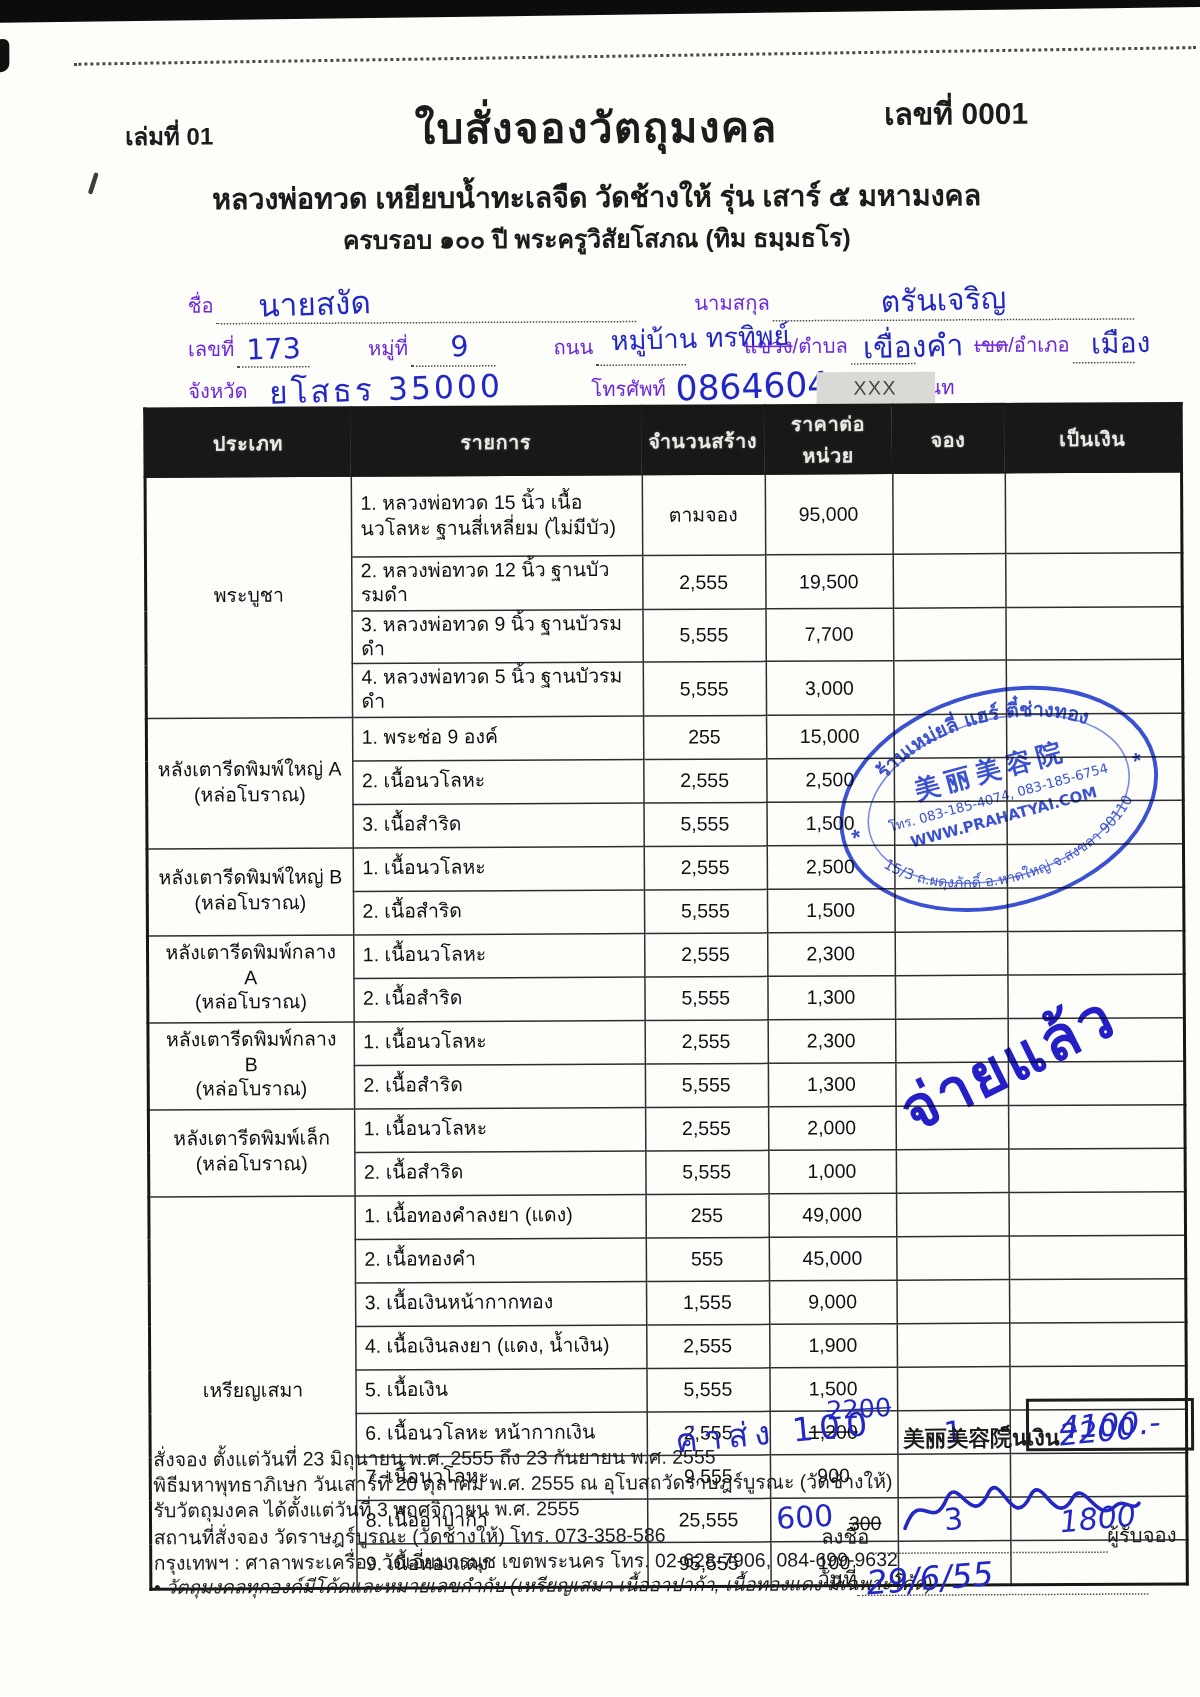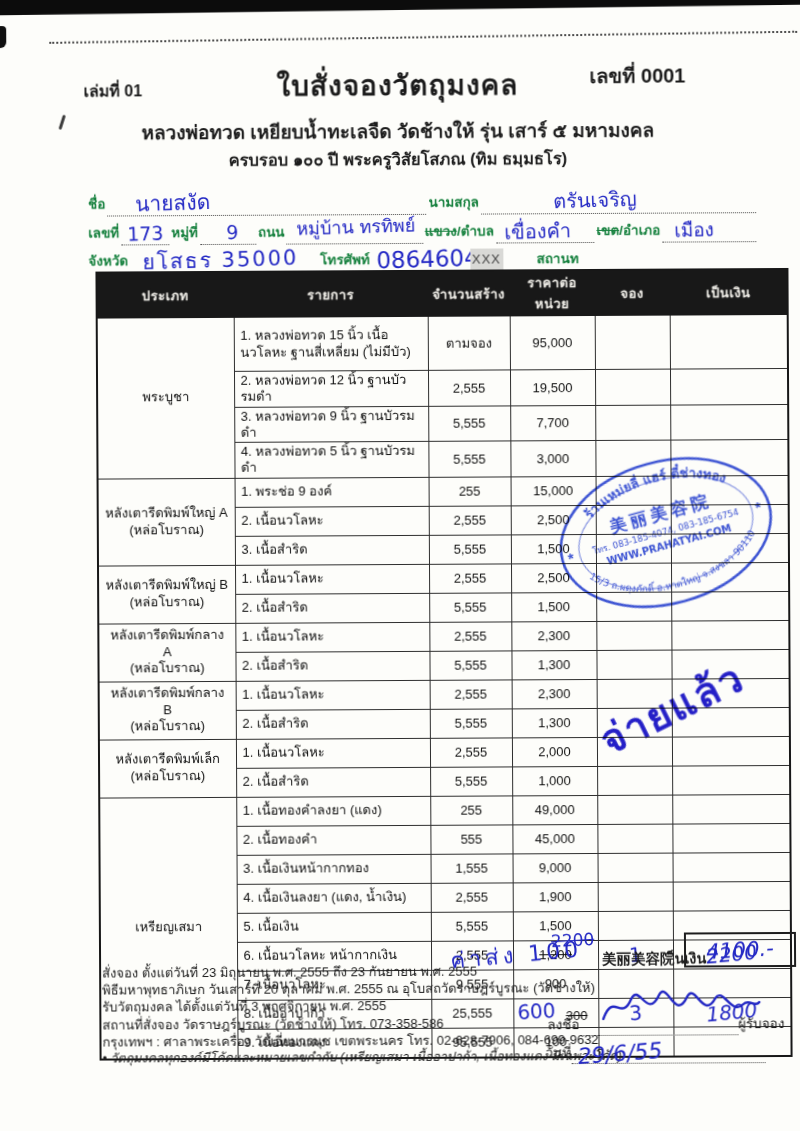--- a/index.html
+++ b/index.html
@@ -15,27 +15,27 @@
 
   
   .h-book{position:absolute;left:86px;top:77px;font-size:16px;font-weight:700;}
   .h-title{position:absolute;left:0;top:63px;width:100%;text-align:center;font-size:28px;font-weight:700;letter-spacing:1px;}
   .h-docno{position:absolute;left:592px;top:61px;font-size:20px;font-weight:700;}
   .h-sub1{position:absolute;left:0;top:116px;width:100%;text-align:center;font-size:19px;font-weight:700;}
   .h-sub2{position:absolute;left:0;top:146px;width:100%;text-align:center;font-size:16.5px;font-weight:700;}
 
   
   .fline{position:absolute;left:88px;right:42px;display:flex;align-items:flex-end;height:26px;font-size:13.5px;}
-  .flabel{padding:0 2px 2px 2px;white-space:nowrap;font-weight:700;color:#15803d;}
+  .flabel{padding:0 2px 2px 2px;white-space:nowrap;font-weight:400;color:#6d28d9;margin-left:37px;}
   .dots{position:relative;border-bottom:1.6px dotted #4d4d4d;height:20px;} 
   .hand{position:absolute;color:#2328c4;white-space:nowrap;line-height:1;
         font-family:"DejaVu Sans",sans-serif;transform:rotate(-1.5deg);}
   .struck{text-decoration:line-through;}
   .censor{position:absolute;left:98px;bottom:1px;background:#d9d9d6;color:#454545;
-          font-size:13px;padding:3px 2px;letter-spacing:1px;}
+          font-size:13px;padding:3px 25px;letter-spacing:1px;}
 
   
   .order-table{position:absolute;left:97px;top:270px;width:691px;border-collapse:collapse;
                table-layout:fixed;font-size:13px;border:2px solid #171717;}
   .order-table th{background:#181818;color:#eceae4;height:29px;font-weight:700;
                   border:1px solid #181818;letter-spacing:.5px;text-shadow:0 0 2px #555;}
   .order-table td{position:relative;border:1px solid #2e2e2e;height:26px;padding:1px 6px;color:#101010;}
   .order-table tr.tall td{height:51px;}
   .order-table tr.group-start td{border-top:1.5px solid #1e1e1e;}
   td.cat{text-align:center;line-height:1.3;}

